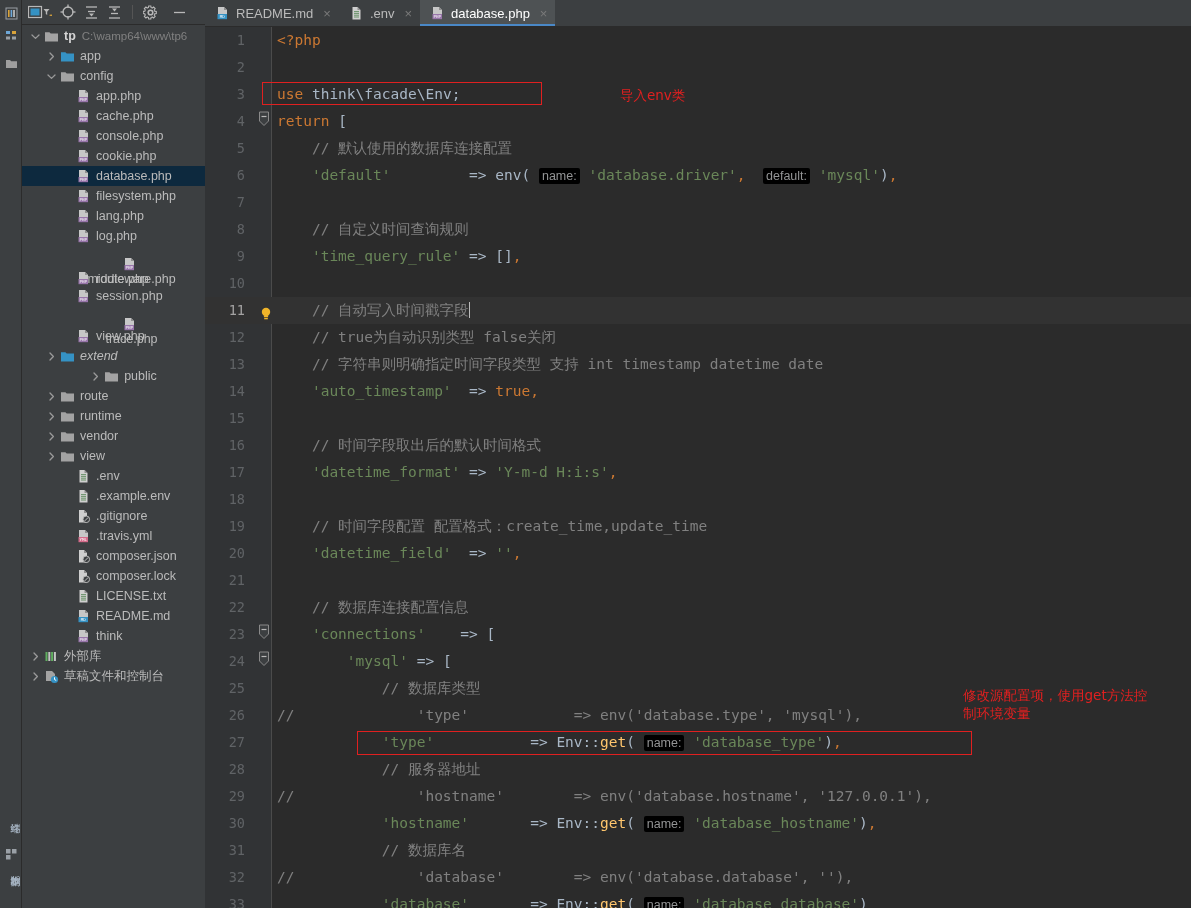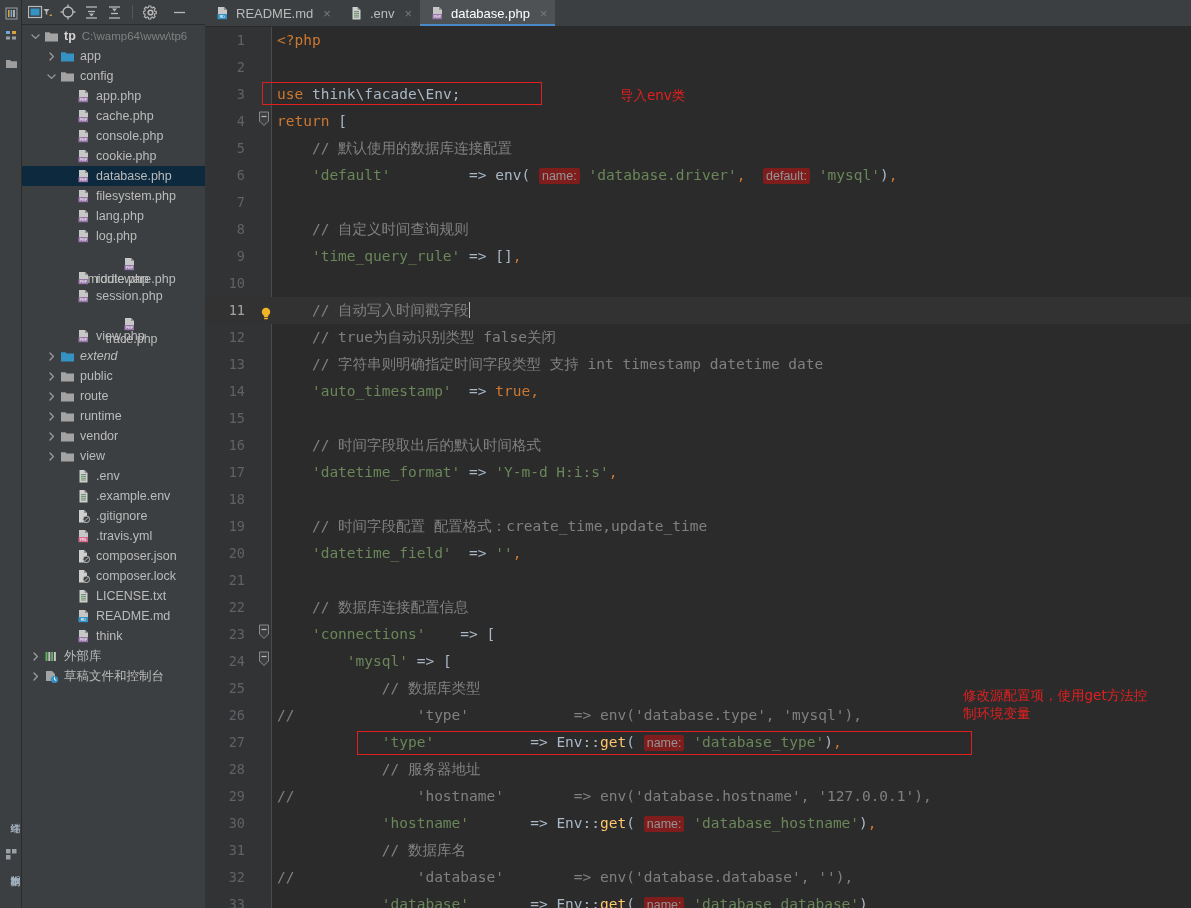--- a/index.html
+++ b/index.html
@@ -110,21 +110,21 @@
 
   
   .t-kw   { color:#cc7832; }
   .t-def  { color:#a9b7c6; }
   .t-str  { color:#6a8759; }
   .t-com  { color:#808080; }
   .t-fn   { color:#ffc66d; }
   .t-punct{ color:#a9b7c6; }
   .t-comma{ color:#cc7832; }
   .hint {
-    background:#7f1d1d; color:#939495; border-radius:2px;
+    background:#000000; color:#939495; border-radius:2px;
     padding:1px 3px; font-size:12.5px;
     font-family:"Liberation Sans",sans-serif;
   }
   .cn { font-family:"DejaVu Sans","Liberation Sans",sans-serif; }
 
   .caret {
     display:inline-block; width:1px; height:16px; background:#bbbbbb;
     vertical-align:-3px;
   }
 
@@ -435,21 +435,21 @@
               <path fill="none" stroke="#9a9a9a" stroke-width="1.3" stroke-linecap="round" stroke-linejoin="round" d="M4 2l3.4 3.5L4 9"></path>
             </svg>
           </span>
           <span class="tico">
             <svg viewBox="0 0 15 15" width="15" height="15">
               <path d="M1 3.2h4.4l1.3 1.4H14v8H1z" fill="#3592c4"></path>
             </svg>
           </span>
           <span class="tlabel">extend</span>
         </div>
-        <div class="trow" style="padding-left: 24px;">
+        <div class="trow" style="padding-left: 24px; justify-content: center;">
           <span class="arrow">
             <svg viewBox="0 0 11 11" width="11" height="11">
               <path fill="none" stroke="#9a9a9a" stroke-width="1.3" stroke-linecap="round" stroke-linejoin="round" d="M4 2l3.4 3.5L4 9"></path>
             </svg>
           </span>
           <span class="tico">
             <svg viewBox="0 0 15 15" width="15" height="15">
               <path d="M1 3.2h4.4l1.3 1.4H14v8H1z" fill="#a3a3a3"></path>
             </svg>
           </span>

